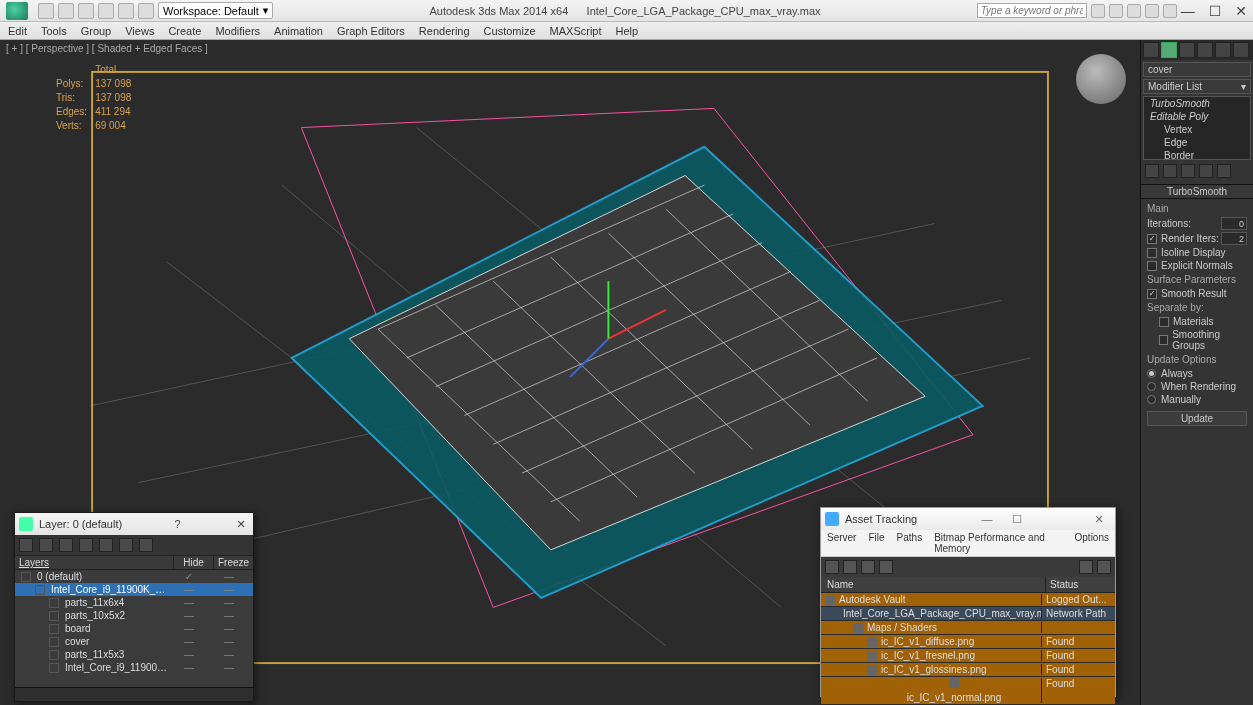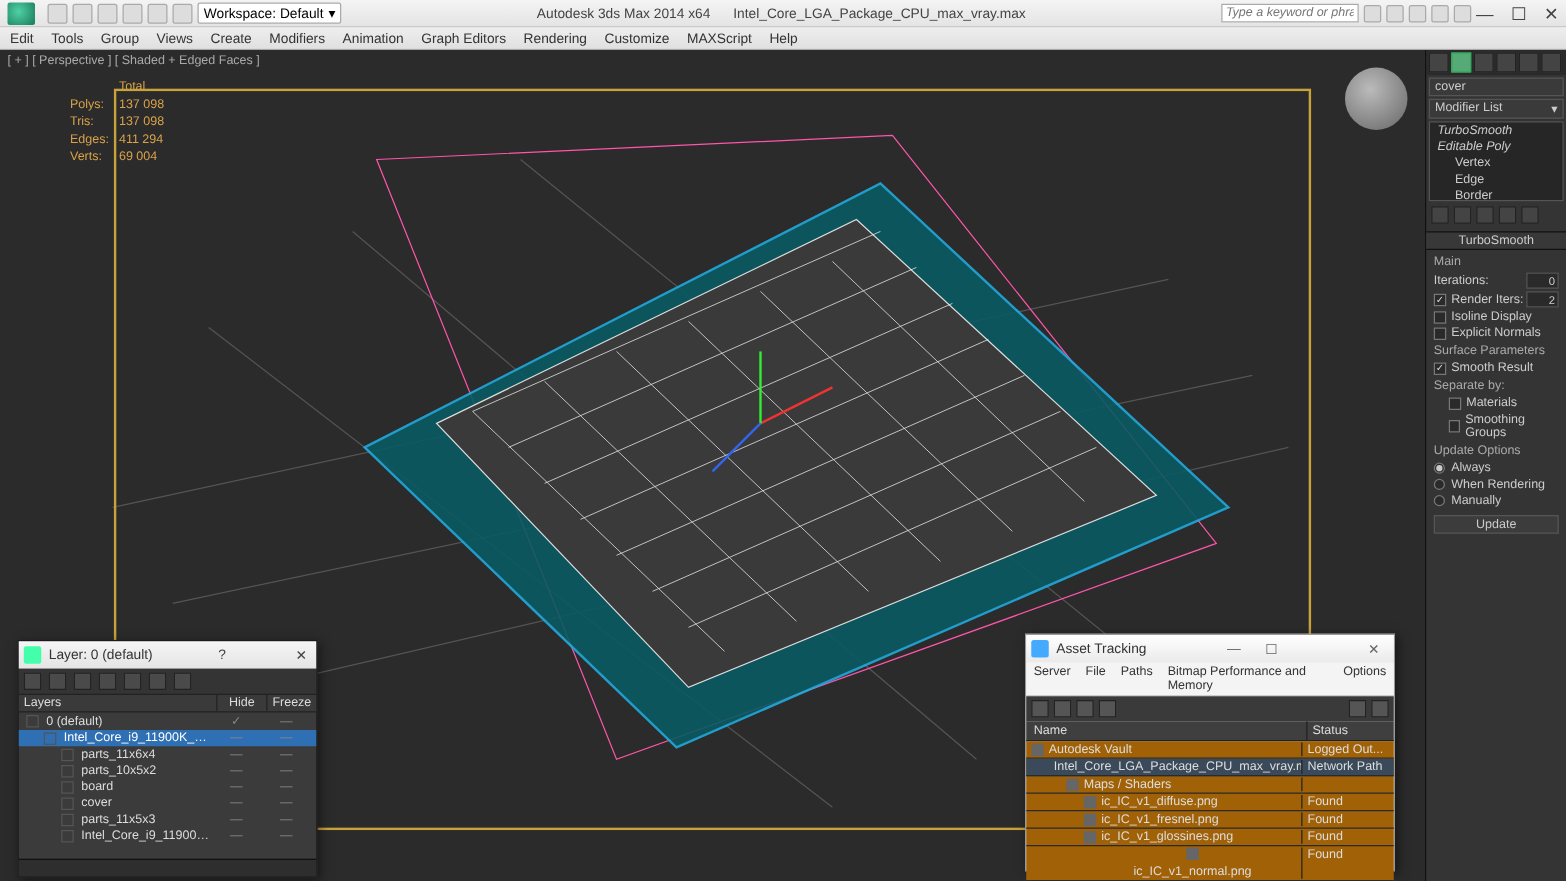--- a/index.html
+++ b/index.html
@@ -56,21 +56,21 @@
 
   
   .panel { position:absolute; background:#3b3b3b; border:1px solid #1a1a1a; box-shadow:2px 2px 8px rgba(0,0,0,0.5); color:#ddd; font-size:11px; }
   .panel .titlebar { height:22px; background:linear-gradient(#f5f5f5,#e4e4e4); color:#333; display:flex; align-items:center; padding:0 4px; gap:6px; }
   .panel .titlebar .pi { width:14px; height:14px; background:#4fa; border-radius:2px; }
   .panel .titlebar .close { margin-left:auto; width:16px; text-align:center; color:#444; cursor:default; }
   .layers { left:14px; top:512px; width:240px; height:190px; }
   .layers .toolbar { display:flex; gap:6px; padding:3px 4px; background:#343434; border-bottom:1px solid #222; }
   .layers .toolbar .b { width:14px; height:14px; background:#4a4a4a; border:1px solid #222; }
   .layers .cols { display:flex; background:#3a3a3a; border-bottom:1px solid #222; font-size:10px; }
-  .layers .cols .c1 { flex:1; padding:1px 4px; }
+  .layers .cols .c1 { flex:1; padding:1px 4px;text-decoration:underline; }
   .layers .cols .c2, .layers .cols .c3 { width:40px; text-align:center; padding:1px 0; border-left:1px solid #222;}
   .layers ul { list-style:none; font-size:10px; }
   .layers ul li { display:flex; align-items:center; padding:1px 4px; }
   .layers ul li .sw { width:10px; height:10px; border:1px solid #555; margin-right:6px; }
   .layers ul li.sel { background:#2f6fb3; color:#fff; }
   .layers ul li .name { flex:1; white-space:nowrap; overflow:hidden; text-overflow:ellipsis; }
   .layers ul li .dash { width:40px; text-align:center; color:#888; }
   .layers .scroll { position:absolute; bottom:0; left:0; right:0; height:14px; background:#2e2e2e; border-top:1px solid #111; }
 
   

